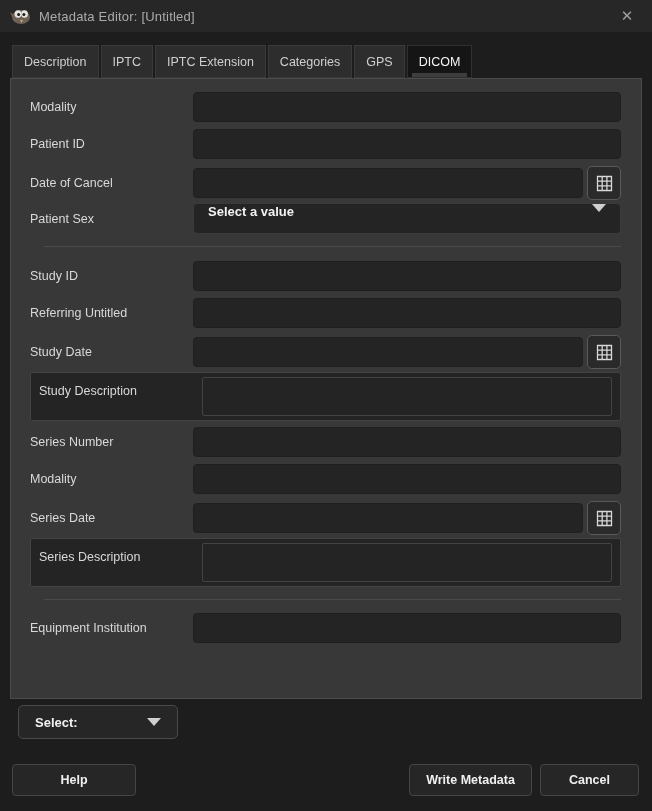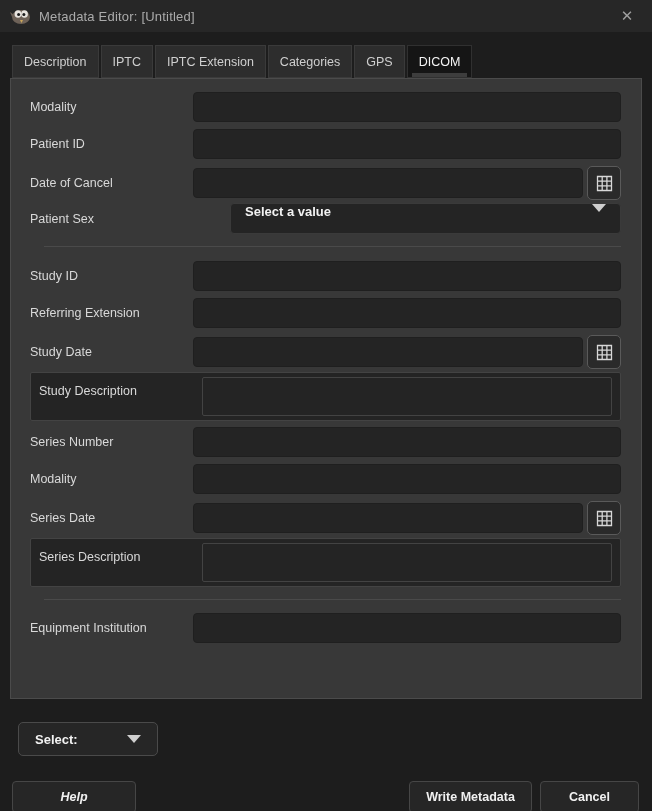--- a/index.html
+++ b/index.html
@@ -83,36 +83,36 @@
     resize: none; outline: none; padding: 4px 8px;
   }
   .mt14 { margin-top: 14px; }
   .mt13 { margin-top: 13px; }
   .mb2 { margin-bottom: 2px; }
   .mb6 { margin-bottom: 6px; }
   .mb0 { margin-bottom: 0; }
 
   
   .footer-select {
-    margin: 23px 0 0 18px; width: 140px; height: 34px;
+    margin: 6px 0 0 18px; width: 160px; height: 34px;
     background: #262626; border: 1px solid #4a4a4a; border-radius: 5px;
     display: flex; align-items: center; padding: 0 16px; cursor: default;
   }
   .footer-select .sel-text { font-weight: 700; font-size: 13px; color: #f2f2f2; }
   .btn-row {
     margin-top: 25px; height: 32px;
     display: flex; align-items: center; padding: 0 13px 0 12px;
   }
   .btn {
     height: 32px; background: #262626; border: 1px solid #464646;
     border-radius: 4px; color: #f0f0f0; font-weight: 700; font-size: 12.5px;
     font-family: "Liberation Sans", sans-serif;
     display: flex; align-items: center; justify-content: center; cursor: default;
   }
-  .btn.help { width: 124px; font-style: italic; }
+  .btn.help { width: 124px; }
   .btn.write { width: 123px; margin-left: auto; }
   .btn.cancel { width: 99px; margin-left: 8px; }
 
   .grid-icon { display: block; }
 </style>
 </head>
 <body>
 
 <div class="window">
 
@@ -167,37 +167,37 @@
     <div class="row date">
       <span class="lbl">Date of Cancel</span>
       <input class="txt" type="text" value="" style="">
       <span class="cal-btn">
         <svg class="grid-icon" width="17" height="17" viewBox="0 0 17 17">
           <path d="M1.5 1.5 H15.5 V15.5 H1.5 Z M1.5 6.2 H15.5 M1.5 10.9 H15.5 M6.2 1.5 V15.5 M10.9 1.5 V15.5" fill="none" stroke="#d8d8d8" stroke-width="1.3"></path>
         </svg>
       </span>
     </div>
 
-    <div class="row mb0" style="height:31px;gap:37px;">
+    <div class="row mb0" style="height:31px;">
       <span class="lbl">Patient Sex</span>
       <span class="sel">
         <span class="sel-text">Select a value</span>
         <span class="arrow-down"></span>
       </span>
     </div>
 
     <div class="sep"></div>
 
     <div class="row mt14">
       <span class="lbl">Study ID</span>
       <input class="txt" type="text" value="" style="">
     </div>
 
     <div class="row">
-      <span class="lbl">Referring Extension</span>
+      <span class="lbl">Referring Untitled</span>
       <input class="txt" type="text" value="" style="">
     </div>
 
     <div class="row date mb2">
       <span class="lbl">Study Date</span>
       <input class="txt" type="text" value="" style="">
       <span class="cal-btn">
         <svg class="grid-icon" width="17" height="17" viewBox="0 0 17 17">
           <path d="M1.5 1.5 H15.5 V15.5 H1.5 Z M1.5 6.2 H15.5 M1.5 10.9 H15.5 M6.2 1.5 V15.5 M10.9 1.5 V15.5" fill="none" stroke="#d8d8d8" stroke-width="1.3"></path>
         </svg>

